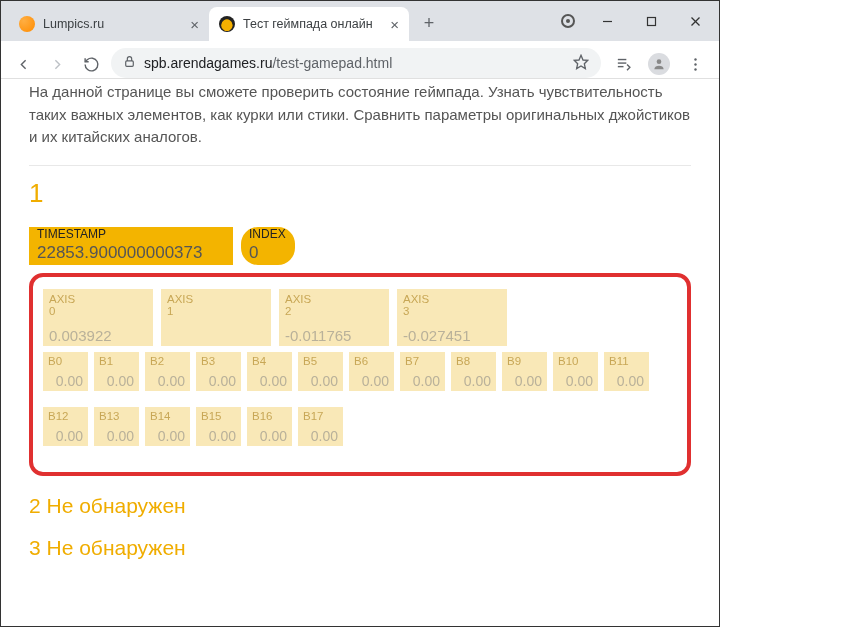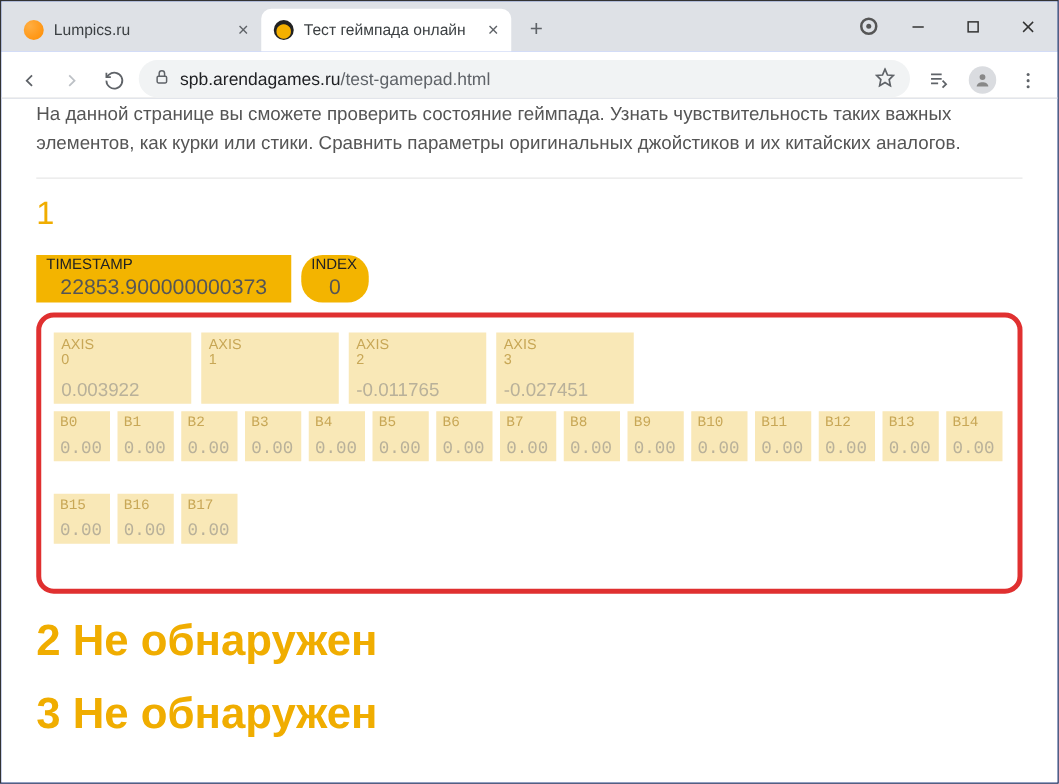--- a/index.html
+++ b/index.html
@@ -1,17 +1,17 @@
 <!DOCTYPE html>
 <html><head>
 <meta charset="utf-8">
 <style>
   * { box-sizing: border-box; margin: 0; padding: 0; }
   html, body { width: 847px; height: 627px; overflow: hidden; font-family: Arial, sans-serif; background: #fff; }
-  .window { width: 847px; height: 627px; border: 1px solid #333; display: flex; flex-direction: column; background: #1d4ed8; }
+  .window { width: 720px; height: 627px; border: 1px solid #333; display: flex; flex-direction: column; background: #fdba74; }
 
   
   .titlebar { height: 40px; background: #dee1e6; display: flex; align-items: flex-end; }
   .tabs { display: flex; flex: 1; height: 36px; align-items: flex-end; padding-left: 8px; }
   .tab { display: flex; align-items: center; height: 34px; padding: 0 10px; border-radius: 8px 8px 0 0; font-size: 12.5px; gap: 8px; min-width: 200px; max-width: 230px; position: relative; }
   .tab.active { background: #fff; }
   .tab.inactive { background: transparent; }
   .tab .favicon { width: 16px; height: 16px; border-radius: 50%; flex-shrink: 0; }
   .tab .title { flex: 1; white-space: nowrap; overflow: hidden; text-overflow: ellipsis; color: #3c4043; }
   .tab .close { color: #5f6368; font-size: 15px; cursor: pointer; }
@@ -36,43 +36,43 @@
   .tool-icons { display: flex; align-items: center; gap: 4px; }
   .tool-icons .navbtn { width: 32px; }
   .avatar-ico { width: 22px; height: 22px; border-radius: 50%; background: #dadce0; display: flex; align-items: center; justify-content: center; }
   .avatar-ico svg { width: 14px; height: 14px; fill: #888; }
 
   
   .content { flex: 1; overflow: hidden; background: #fff; padding: 0 28px; position: relative; }
   .intro { font-size: 15px; color: #555; line-height: 1.5; padding-top: 2px; }
   .hr { border: none; border-top: 1px solid #e8e8e8; margin: 16px 0 12px; }
   .sec-num { font-size: 26px; color: #f0ad00; font-weight: 500; margin: 6px 0 18px; }
-  .sec-h { font-size: 35px; color: #f0ad00; font-weight: 700; margin: 18px 0 10px; }
+  .sec-h { font-size: 21px; color: #f0ad00; font-weight: 400; margin: 18px 0 10px; }
 
   .row1 { display: flex; gap: 8px; }
   .box-stamp { background: #f3b400; padding: 0 8px 2px; }
   .box-stamp.wts { width: 204px; }
   .box-stamp.widx { width: 54px; border-radius: 17px; }
   .box-stamp.wmap { width: 100px; }
   .box-stamp .lab { font-size: 12px; color: #222; }
-  .box-stamp .val { font-size: 17px; color: #555; text-align: center; padding-top: 2px; }
+  .box-stamp .val { font-size: 17px; color: #555; text-align: left; padding-top: 2px; }
   .box-stamp.wmap .val { text-align: center; }
 
   .redframe { border: 4px solid #e03030; border-radius: 14px; padding: 12px 10px 16px; margin-top: 8px; }
 
   .axrow { display: flex; gap: 8px; margin-bottom: 6px; }
   .axbox { background: #f9e8b7; width: 110px; padding: 4px 6px 2px; }
   .axbox .l1 { font-size: 11.5px; color: #c8a756; }
   .axbox .l2 { font-size: 11.5px; color: #c8a756; }
   .axbox .v { font-size: 15px; color: #b9b19a; padding-top: 10px; }
 
   .brow { display: flex; gap: 6px; flex-wrap: wrap; }
-  .bbox { background: #f9e8b7; width: 45px; padding: 3px 5px 2px; margin-bottom: 20px; font-family: Liberation Mono, monospace; }
+  .bbox { background: #f9e8b7; width: 45px; padding: 3px 5px 2px; margin-bottom: 10px; }
   .bbox .l { font-size: 11.5px; color: #c8a756; }
-  .bbox .v { font-size: 14px; color: #b9b19a; padding-top: 6px; }
+  .bbox .v { font-size: 14px; color: #b9b19a; text-align: right; padding-top: 6px; }
 
   .fav-orange { background: radial-gradient(circle at 30% 30%, #ffae42, #ff8c00); }
   .fav-dark { background: #222; display: flex; align-items: center; justify-content: center; color: #f5b000; font-size: 11px; font-weight: bold; }
 </style>
 </head>
 <body>
 
 <div class="window">
 
   <div class="titlebar">

